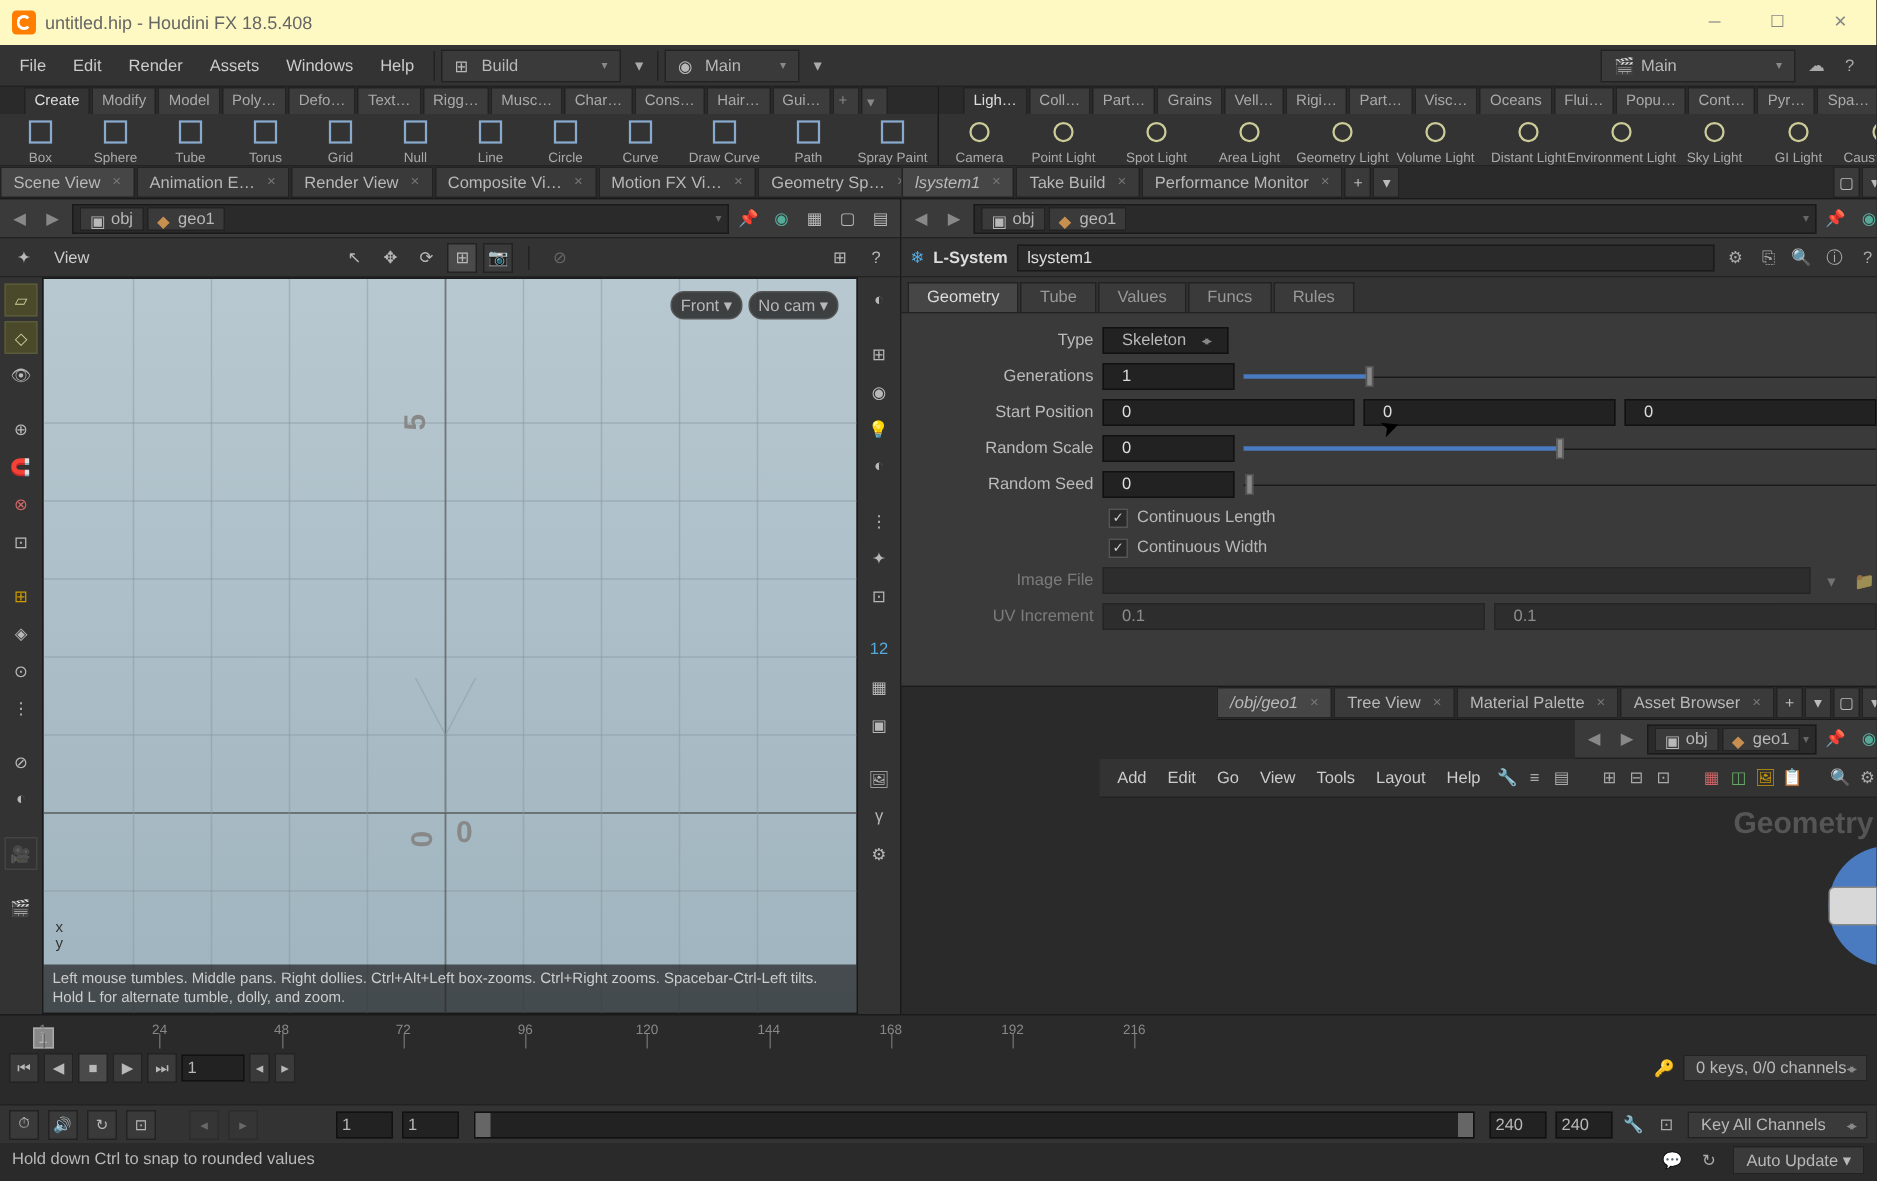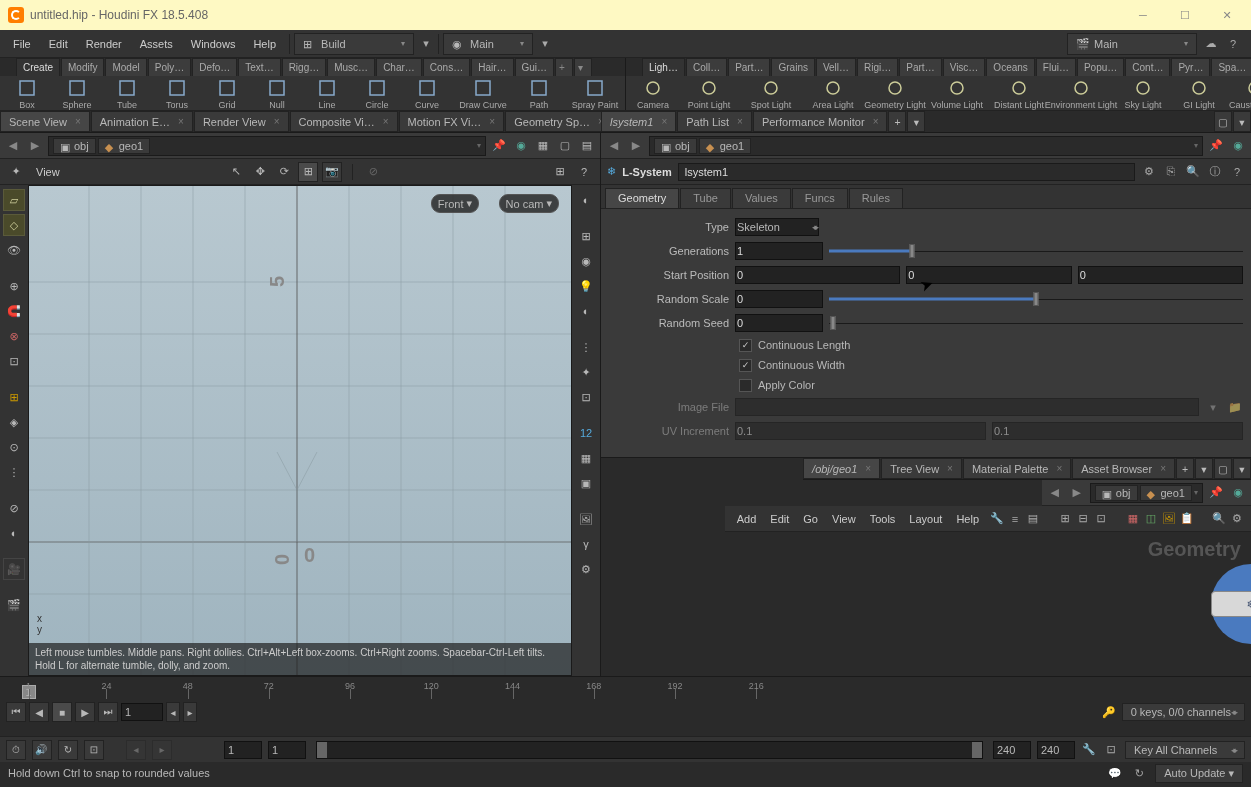--- a/index.html
+++ b/index.html
@@ -83,21 +83,21 @@
 .param-header { height: 26px; background: #333; display: flex; align-items: center; padding: 0 6px; gap: 6px; border-bottom: 1px solid #222;}
 .param-header .ptype { font-weight: bold; color: #ddd;}
 .node-name-field { background: #2a2a2a; border: 1px solid #1a1a1a; padding: 2px 6px; flex: 1; color: #ddd;}
 .param-tabs { height: 24px; background: #333; display: flex; align-items: stretch; padding: 3px 4px 0; gap: 1px; border-bottom: 1px solid #222;}
 .param-tab { background: #3a3a3a; padding: 3px 12px; font-size: 11px; border: 1px solid #222; border-bottom: none; cursor: pointer; color: #999;}
 .param-tab.active { background: #464646; color: #ddd;}
 
 .params-body { flex: 1; background: #3a3a3a; padding: 6px 8px; overflow: auto;}
 .param-row { display: flex; align-items: center; height: 24px; gap: 6px;}
 .param-row .plabel { width: 120px; text-align: right; font-size: 11px; color: #bbb;}
-.param-row .pfield { height: 18px; background: #222; border: 1px solid #111; color: #ddd; padding: 0 1px; font-size: 11px;}
+.param-row .pfield { height: 18px; background: #222; border: 1px solid #111; color: #ddd; padding: 0 12px; font-size: 11px;}
 .param-row .pselect { width: 84px; display: flex; justify-content: space-between; align-items: center;}
 .param-row .pselect::after { content: "◂▸"; color: #888; letter-spacing:-2px; font-size:9px;}
 .slider-track { flex: 1; height: 10px; position: relative; display: flex; align-items: center;}
 .slider-track .track-line { position: absolute; left: 0; right: 0; top: 50%; height: 1px; background: #1a1a1a;}
 .slider-track .track-fill { position: absolute; left: 0; top: 50%; height: 3px; background: #4a7abf; transform: translateY(-50%);}
 .slider-track .thumb { position: absolute; width: 5px; height: 14px; background: #888; border: 1px solid #555; top: 50%; transform: translate(-50%, -50%);}
 .checkbox-row { display: flex; align-items: center; height: 20px; gap: 6px; padding-left: 130px;}
 .chk { width: 13px; height: 13px; border: 1px solid #555; background: #2a2a2a; display: flex; align-items: center; justify-content: center; font-size: 9px; color: #ccc;}
 .chk.checked::after { content: "✓"; }
 
@@ -522,21 +522,21 @@
             <line x1="424" y1="0" x2="424" y2="490"></line>
           <line x1="476" y1="0" x2="476" y2="490"></line>
 
           <line x1="268" y1="356" x2="268" y2="304" stroke="#fff" stroke-width="1.5" opacity="1"></line>
           <line x1="268" y1="304" x2="248" y2="266" stroke="#fff" stroke-width="1.5" opacity="1"></line>
           <line x1="268" y1="304" x2="288" y2="266" stroke="#fff" stroke-width="1.5" opacity="1"></line>
         </svg>
         <div class="axis-label" style="left:243px; top:84px; transform:rotate(-90deg);">5</div>
         <div class="axis-label" style="left:275px; top:358px;">0</div>
         <div class="axis-label" style="left:248px; top:362px; transform:rotate(-90deg);">0</div>
-        <div class="vp-dropdown" style="top:8px; right:92px;text-align:right;">
+        <div class="vp-dropdown" style="top:8px; right:76px;text-align:right;">
             <span>Front</span>
             <span>▾</span>
           </div>
         <div class="vp-dropdown" style="top:8px; right:12px;">
             <span>No cam</span>
             <span>▾</span>
           </div>
         <div style="position:absolute; left:8px; bottom:40px; font-size:10px; color:#333;">x<br>y</div>
         <div class="vp-status">Left mouse tumbles. Middle pans. Right dollies. Ctrl+Alt+Left box-zooms. Ctrl+Right zooms. Spacebar-Ctrl-Left tilts. Hold L for alternate tumble, dolly, and zoom.</div>
       </div>
@@ -565,21 +565,21 @@
 
   <div class="right-pane">
 
     <div style="display:flex; flex-direction:column; height:347px; border-bottom:1px solid #1a1a1a;">
       <div class="pane-tabs" id="right-top-tabs">
           <div class="ptab active">
             <span style="font-style:italic;">lsystem1</span>
             <span class="x">×</span>
           </div>
           <div class="ptab">
-            <span style="">Path List</span>
+            <span style="">Take Build</span>
             <span class="x">×</span>
           </div>
           <div class="ptab">
             <span style="">Performance Monitor</span>
             <span class="x">×</span>
           </div>
           <div class="ptab mini">+</div>
           <div class="ptab mini">▾</div>
           <div class="ptab-right">
             <div class="ptab mini">▢</div>
@@ -659,24 +659,20 @@
               <div class="thumb" style="left:1%;"></div>
           </div>
         </div>
         <div class="checkbox-row">
             <div class="chk checked"></div>
             <span>Continuous Length</span>
           </div>
         <div class="checkbox-row">
             <div class="chk checked"></div>
             <span>Continuous Width</span>
-          </div>
-        <div class="checkbox-row">
-            <div class="chk"></div>
-            <span>Apply Color</span>
           </div>
         <div class="param-row" style="opacity:.5;">
           <div class="plabel">Image File</div>
           <input class="pfield" style="flex: 1 1 0%;" disabled="">
           <div class="ic-small">▾</div>
           <div class="ic-small">📁</div>
         </div>
         <div class="param-row" style="opacity:.5;">
           <div class="plabel">UV Increment</div>
           <input class="pfield" style="flex: 1 1 0%;" disabled="" value="0.1">

